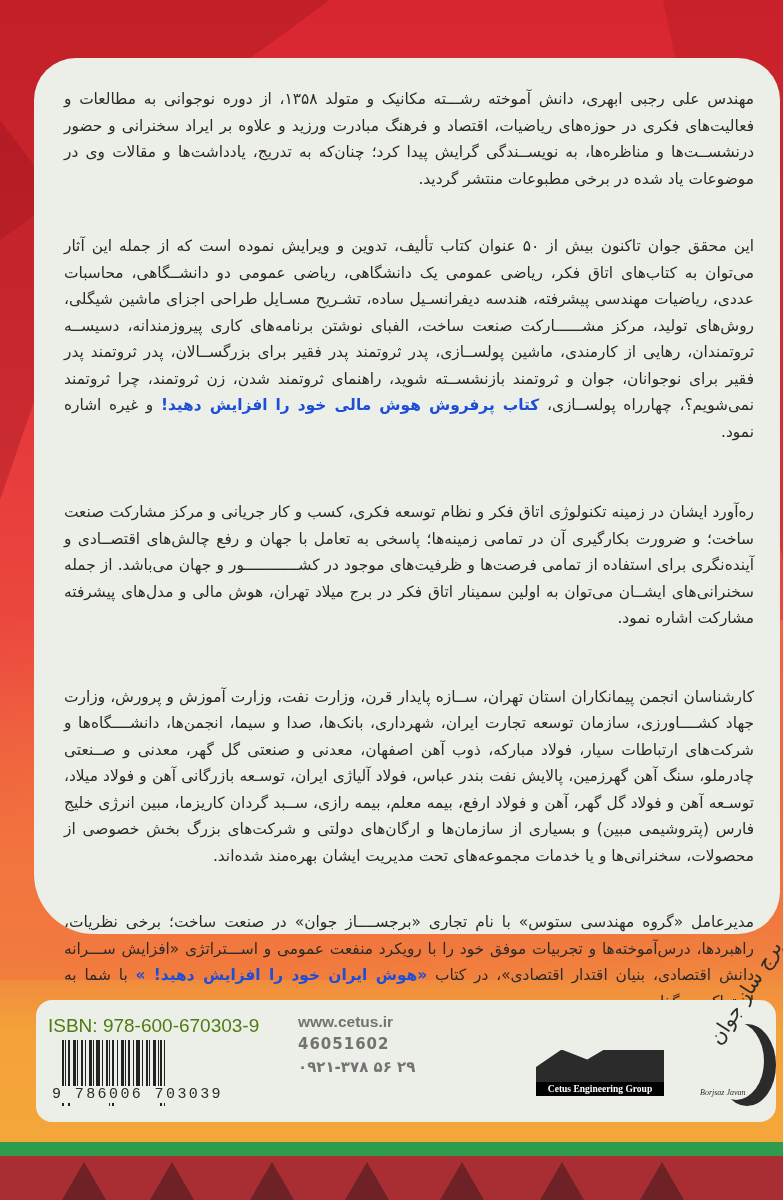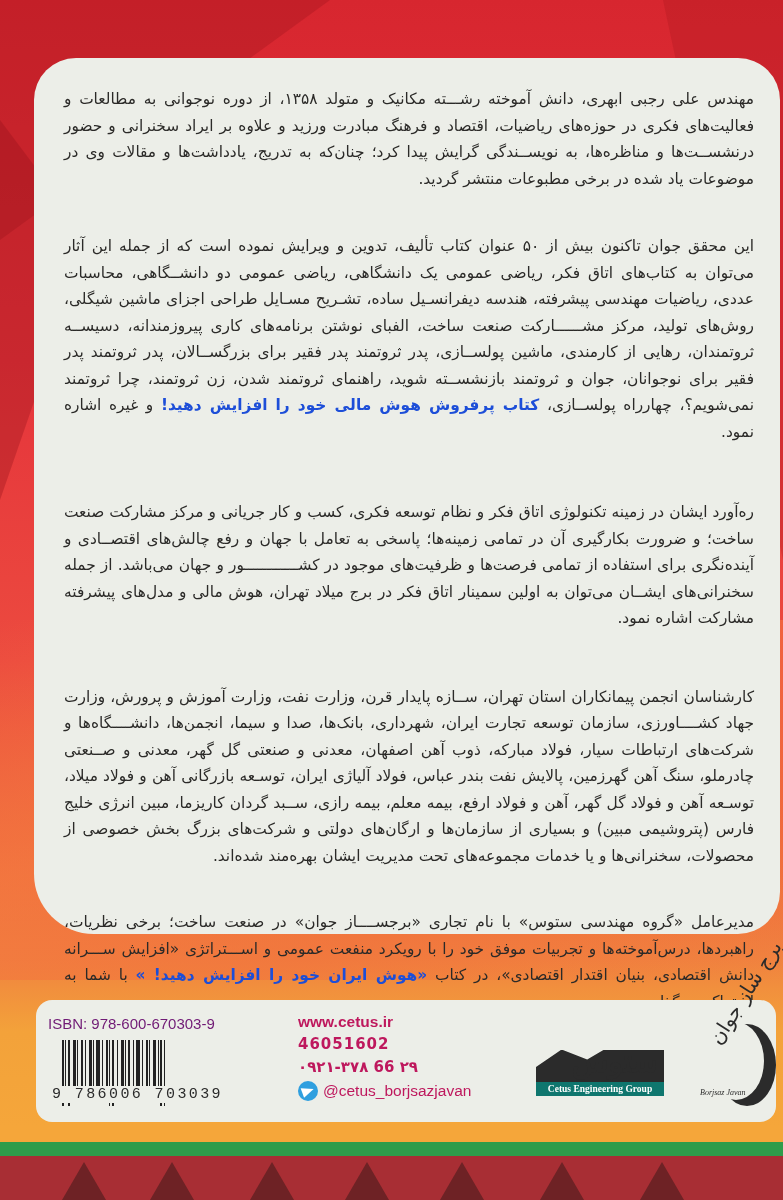--- a/index.html
+++ b/index.html
@@ -53,39 +53,39 @@
     .info-card {
       position: absolute;
       left: 36px; top: 1000px;
       width: 740px; height: 122px;
       background: #eceee8;
       border-radius: 16px;
     }
     .isbn-label {
       position: absolute; left: 12px; top: 15px;
       font-family: "Liberation Sans", sans-serif;
-      font-size: 15px; color: #701a75;
+      font-size: 19px; color: #4d7c0f;
     }
     .barcode {
       position: absolute; left: 26px; top: 40px;
       width: 166px; height: 60px;
       display: flex; align-items: flex-start;
     }
     .barcode .bar { height: 58px; background: #222; margin-right: 1px; }
     .barcode .bar.tall { height: 66px; }
     .barcode-digits {
       position: absolute; left: 14px; top: 86px;
       font-family: "Liberation Mono", monospace;
       font-size: 15px; color: #2b2b2b; letter-spacing: 2.4px;
       background: #eceee8; padding: 0 2px;
     }
     .contact {
       position: absolute; left: 262px; top: 10px;
       font-family: "Liberation Sans", sans-serif;
-      color: #be185d; font-weight: bold;
+      color: #737373; font-weight: bold;
     }
     .contact .line { height: 23px; font-size: 15.5px; line-height: 23px; }
     .contact .line.fa { font-family: "DejaVu Sans", sans-serif; letter-spacing: 1px; font-size: 15px; }
     .contact .tg { display: flex; align-items: center; font-weight: normal; }
     .tg-icon {
       width: 20px; height: 20px; border-radius: 50%;
       background: #2f9fdf; margin-right: 5px; position: relative;
     }
     .tg-icon::after {
       content: ""; position: absolute; left: 4px; top: 5px;
@@ -106,21 +106,21 @@
       clip-path: polygon(0 70%, 20% 35%, 40% 55%, 60% 25%, 75% 5%, 100% 20%, 100% 100%, 0 100%);
       position: relative;
     }
     .cetus-logo .mark-text {
       position: absolute; right: 6px; top: 12px;
       font-family: "DejaVu Serif", serif;
       font-size: 30px; font-weight: bold; color: #2b2b2b;
     }
     .cetus-logo .caption {
       width: 128px; height: 14px;
-      background: #0f766e; color: #fff;
+      background: #000000; color: #fff;
       font-family: "Liberation Serif", serif; font-weight: bold;
       font-size: 9.5px; text-align: center; line-height: 14px;
     }
 
     .borj-logo {
       position: absolute; left: 664px; top: 22px;
       width: 74px; height: 86px;
     }
     .borj-logo .moon {
       position: absolute; left: 18px; top: 2px;
@@ -206,25 +206,21 @@
     <div class="bar" style="width:3px;margin-right:2px"></div>
       <div class="bar" style="width:1px"></div>
     <div class="bar tall" style="width:2px;margin-right:2px"></div>
       <div class="bar tall" style="width:1px"></div>
   </div>
   <div class="barcode-digits">9 786006 703039</div>
 
   <div class="contact">
     <div class="line">www.cetus.ir</div>
     <div class="line fa">46051602</div>
-    <div class="line fa">۰۹۲۱-۳۷۸ 66 ۲۹</div>
-    <div class="line tg">
-      <span class="tg-icon"></span>
-      <span>@cetus_borjsazjavan</span>
-    </div>
+    <div class="line fa">۰۹۲۱-۳۷۸ ۵۶ ۲۹</div>
   </div>
 
   <div class="cetus-logo">
     <div class="mark"></div>
     <div class="mark-text">ستوس</div>
     <div class="caption">Cetus Engineering Group</div>
   </div>
 
   <div class="borj-logo">
     <div class="moon"></div>

